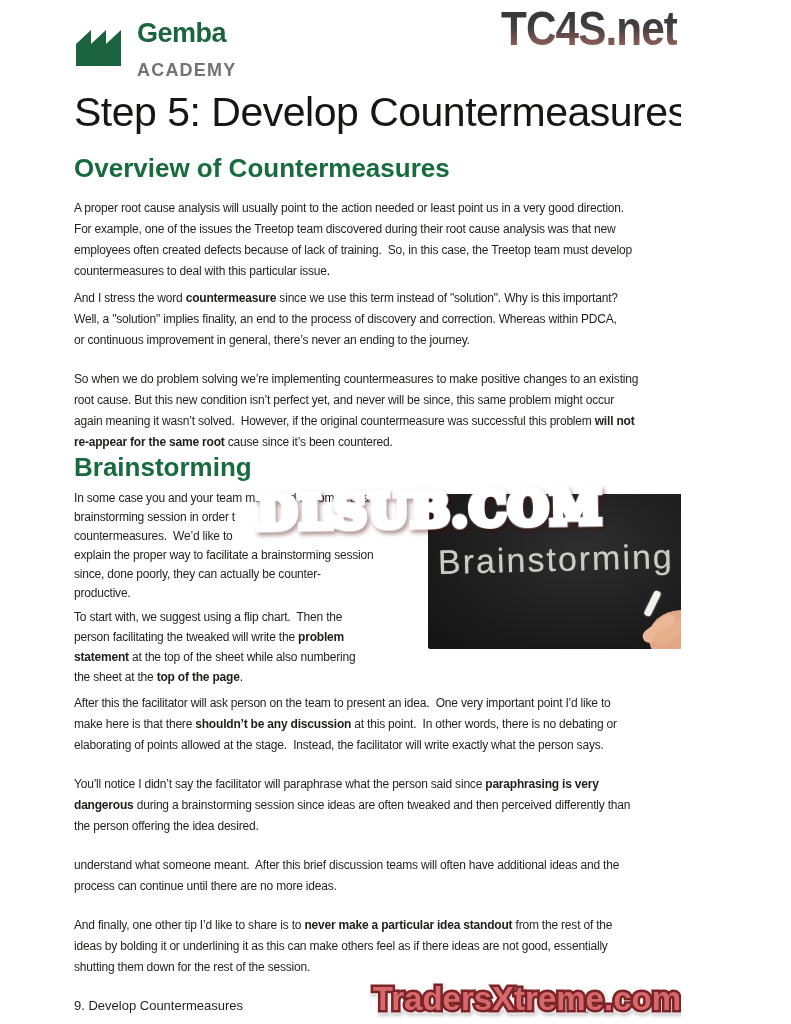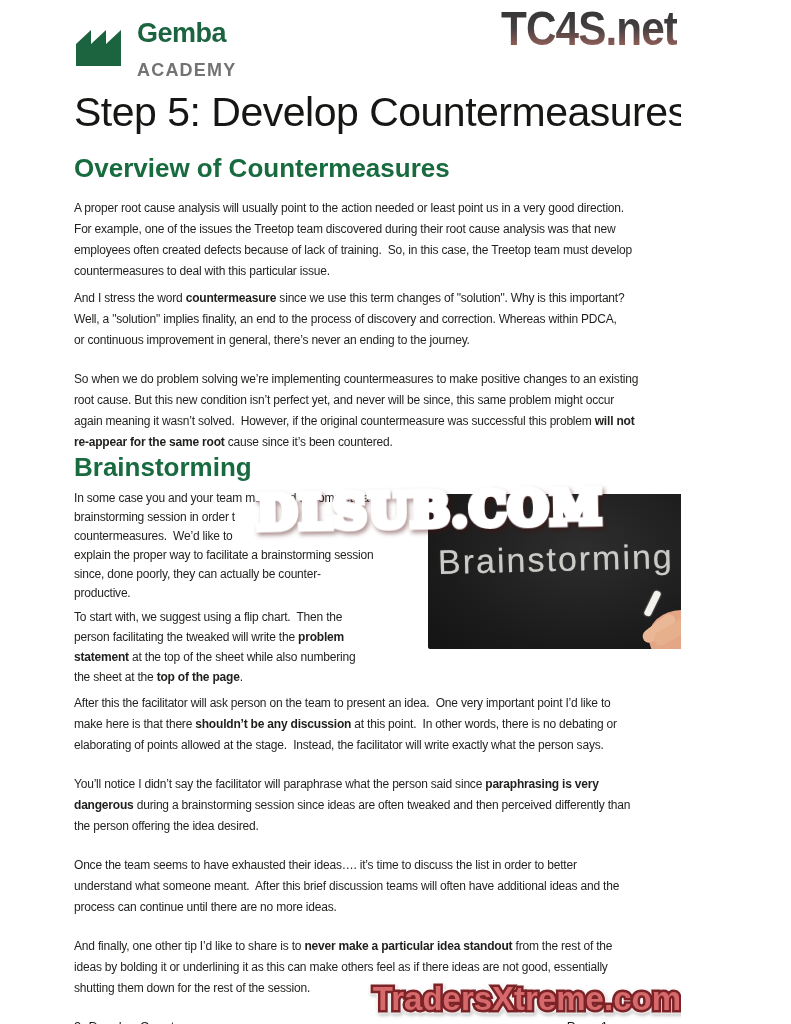--- a/index.html
+++ b/index.html
@@ -137,21 +137,21 @@
 
     <h2 class="green-h">Overview of Countermeasures</h2>
 
     <div class="para mt18">
         <div class="tl"><span>A proper root cause analysis will usually point to the action needed or least point us in a very good direction.</span></div>
         <div class="tl"><span>For example, one of the issues the Treetop team discovered during their root cause analysis was that new</span></div>
         <div class="tl"><span>employees often created defects because of lack of training.  So, in this case, the Treetop team must develop</span></div>
         <div class="tl"><span>countermeasures to deal with this particular issue.</span></div>
       </div>
     <div class="para mt6">
-        <div class="tl"><span>And I stress the word </span><span style="font-weight: bold;">countermeasure</span><span> since we use this term changes of "solution". Why is this important?</span></div>
+        <div class="tl"><span>And I stress the word </span><span style="font-weight: bold;">countermeasure</span><span> since we use this term instead of "solution". Why is this important?</span></div>
         <div class="tl"><span>Well, a "solution" implies finality, an end to the process of discovery and correction. Whereas within PDCA,</span></div>
         <div class="tl"><span>or continuous improvement in general, there’s never an ending to the journey.</span></div>
       </div>
     <div class="para mt2">
         <div class="tl"><span>So when we do problem solving we’re implementing countermeasures to make positive changes to an existing</span></div>
         <div class="tl"><span>root cause. But this new condition isn’t perfect yet, and never will be since, this same problem might occur</span></div>
         <div class="tl"><span>again meaning it wasn’t solved.  However, if the original countermeasure was successful this problem </span><span style="font-weight: bold;">will not</span></div>
         <div class="tl"><span style="font-weight: bold;">re-appear for the same root</span><span> cause since it’s been countered.</span></div>
       </div>
 
@@ -188,21 +188,20 @@
         <div class="tl"><span>After this the facilitator will ask person on the team to present an idea.  One very important point I’d like to</span></div>
         <div class="tl"><span>make here is that there </span><span style="font-weight: bold;">shouldn’t be any discussion</span><span> at this point.  In other words, there is no debating or</span></div>
         <div class="tl"><span>elaborating of points allowed at the stage.  Instead, the facilitator will write exactly what the person says.</span></div>
       </div>
     <div class="para mt2">
         <div class="tl"><span>You’ll notice I didn’t say the facilitator will paraphrase what the person said since </span><span style="font-weight: bold;">paraphrasing is very</span></div>
         <div class="tl"><span style="font-weight: bold;">dangerous</span><span> during a brainstorming session since ideas are often tweaked and then perceived differently than</span></div>
         <div class="tl"><span>the person offering the idea desired.</span></div>
       </div>
     <div class="para mt2">
-        <div class="tl"><span>Once the team seems to have exhausted their ideas…. it’s time to discuss the list in order to better</span></div>
         <div class="tl"><span>understand what someone meant.  After this brief discussion teams will often have additional ideas and the</span></div>
         <div class="tl"><span>process can continue until there are no more ideas.</span></div>
       </div>
     <div class="para mt2">
         <div class="tl"><span>And finally, one other tip I’d like to share is to </span><span style="font-weight: bold;">never make a particular idea standout</span><span> from the rest of the</span></div>
         <div class="tl"><span>ideas by bolding it or underlining it as this can make others feel as if there ideas are not good, essentially</span></div>
         <div class="tl"><span>shutting them down for the rest of the session.</span></div>
       </div>
 
     <div class="footer">

